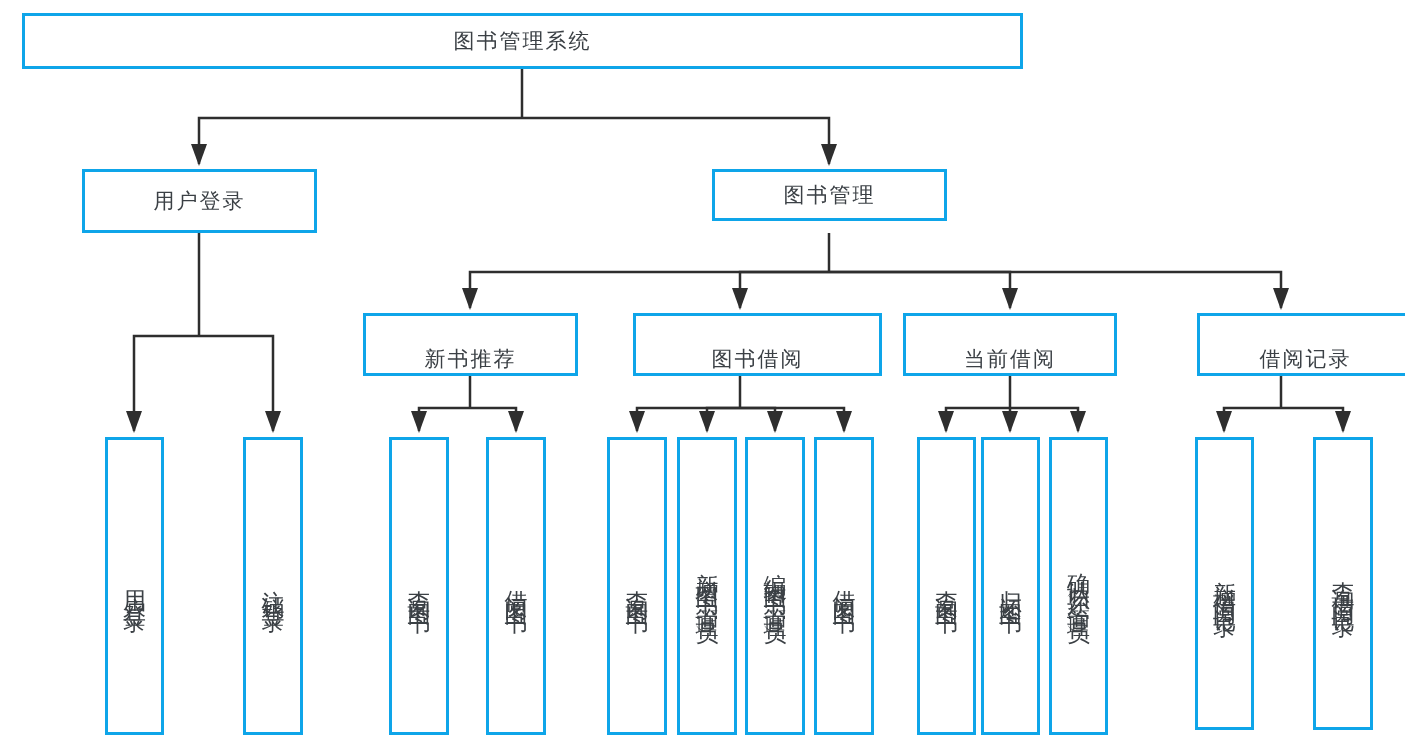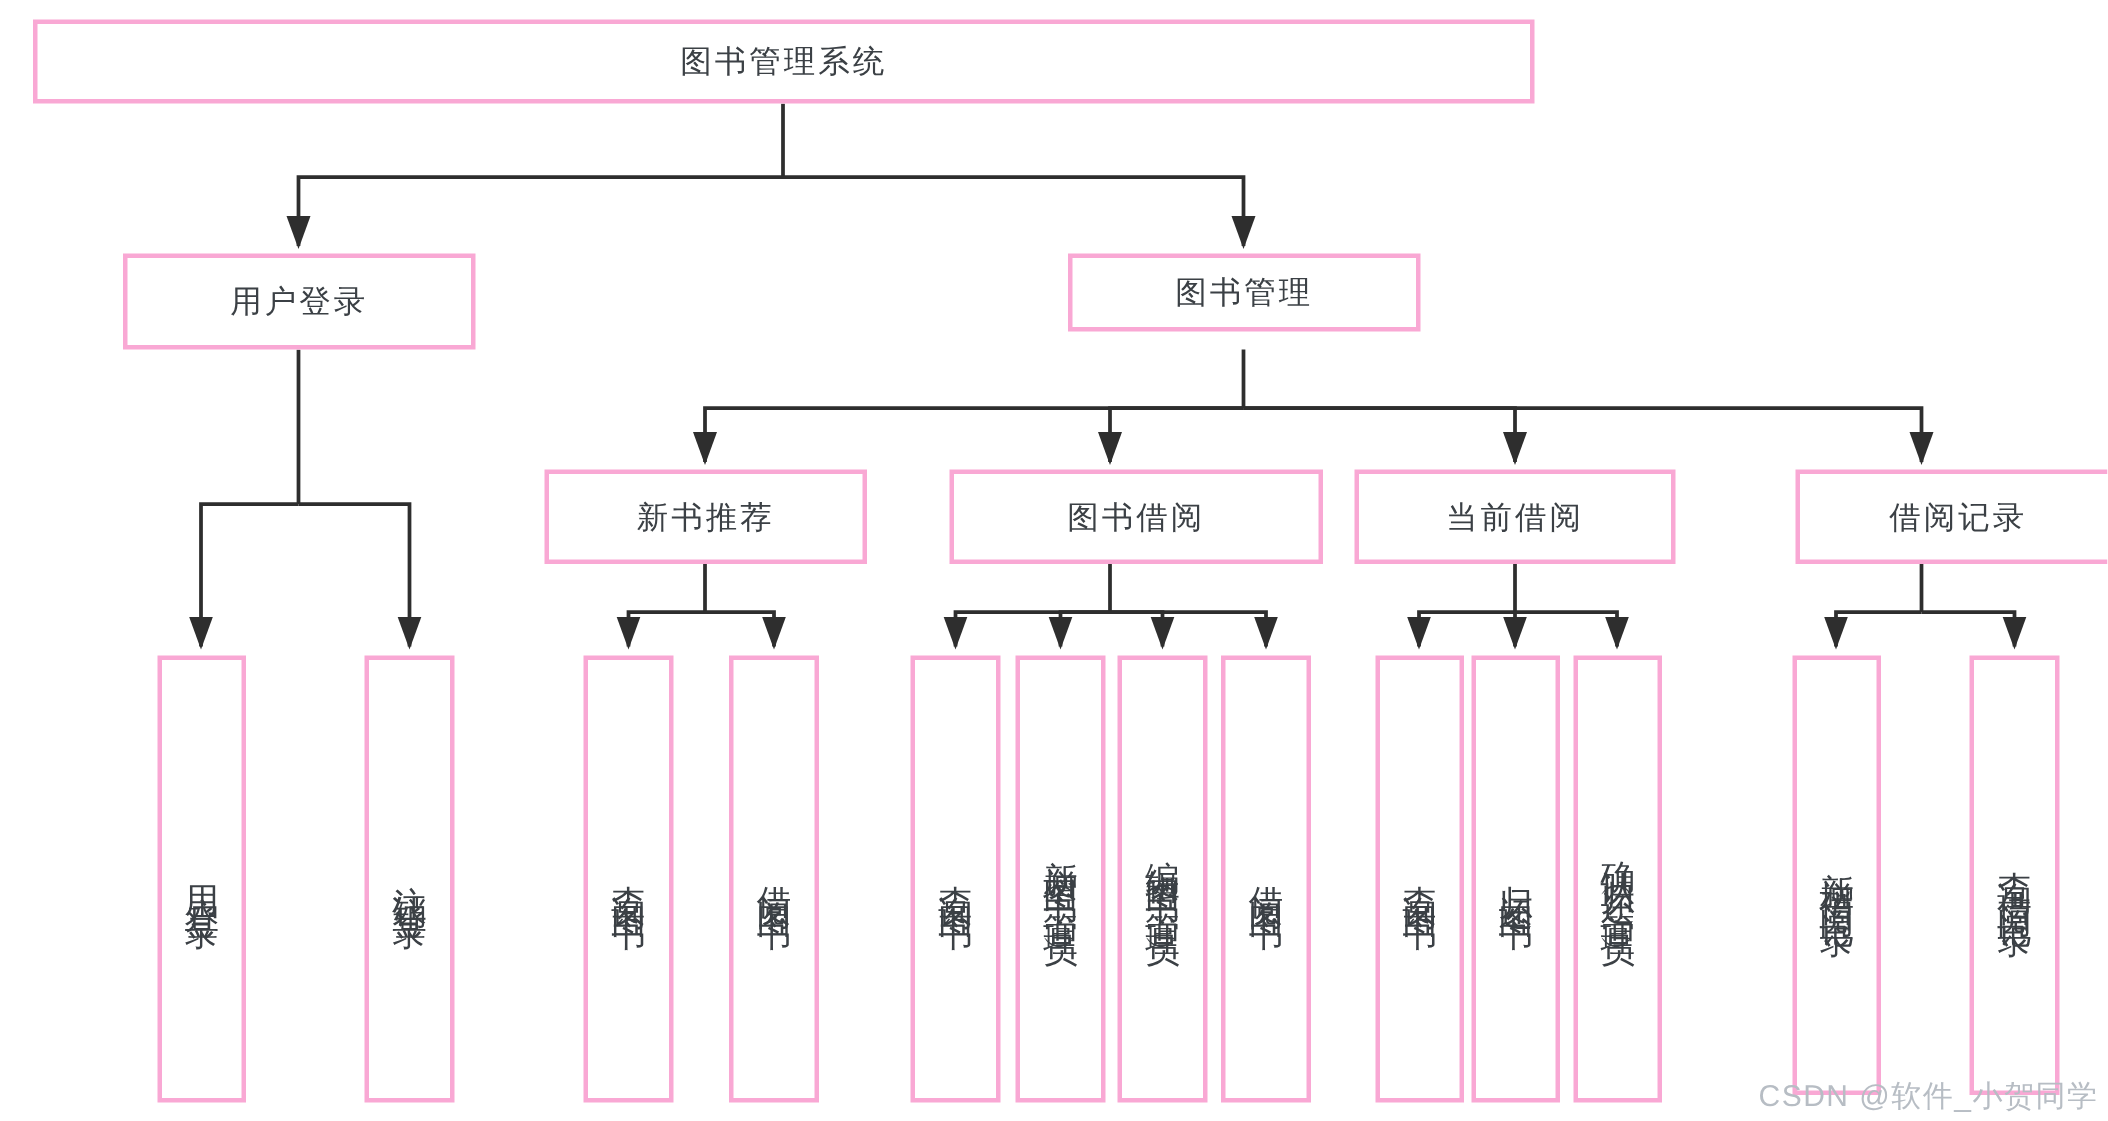--- a/index.html
+++ b/index.html
@@ -19,21 +19,21 @@
     position: absolute;
     left: 0; top: 0;
     width: 1405px;
     height: 747px;
     z-index: 1;
   }
   .box {
     position: absolute;
     box-sizing: border-box;
     background: #ffffff;
-    border: 3px solid #f9a8d4;
+    border: 3px solid #0ea5e9;
     display: flex;
     align-items: center;
     justify-content: center;
     z-index: 2;
   }
   .box span {
     color: #3b4045;
     font-size: 21px;
     letter-spacing: 2px;
     white-space: nowrap;
@@ -45,21 +45,21 @@
     letter-spacing: 7px;
     line-height: 1;
     white-space: normal;
   }
   
   #box-root   { left: 22px;  top: 13px;  width: 1001px; height: 56px; }
   
   #box-user-login { left: 82px;  top: 169px; width: 235px; height: 64px; }
   #box-book-mgmt  { left: 712px; top: 169px; width: 235px; height: 52px; }
   
-  .l3 { top: 313px; height: 63px; }
+  .l3 { top: 313px; height: 63px; align-items: flex-end; }
   #box-new-book       { left: 363px;  width: 215px; }
   #box-book-borrow    { left: 633px;  width: 249px; }
   #box-current-borrow { left: 903px;  width: 214px; }
   #box-borrow-records { left: 1173px; width: 217px; margin-left: 24px; }
   
   .l4 { top: 437px; height: 298px; }
   #box-a1 { left: 105px;  width: 59px; }
   #box-a2 { left: 243px;  width: 60px; }
   #box-b1 { left: 389px;  width: 60px; }
   #box-b2 { left: 486px;  width: 60px; }
@@ -191,15 +191,14 @@
     <span>确认归还（管理员）</span>
   </div>
 
   <div class="box vbox l4" id="box-e1">
     <span>新增借阅记录</span>
   </div>
   <div class="box vbox l4" id="box-e2">
     <span>查询借阅记录</span>
   </div>
 
-  <div class="watermark">CSDN @软件_小贺同学</div>
 
 </div>
 
 </body></html>

